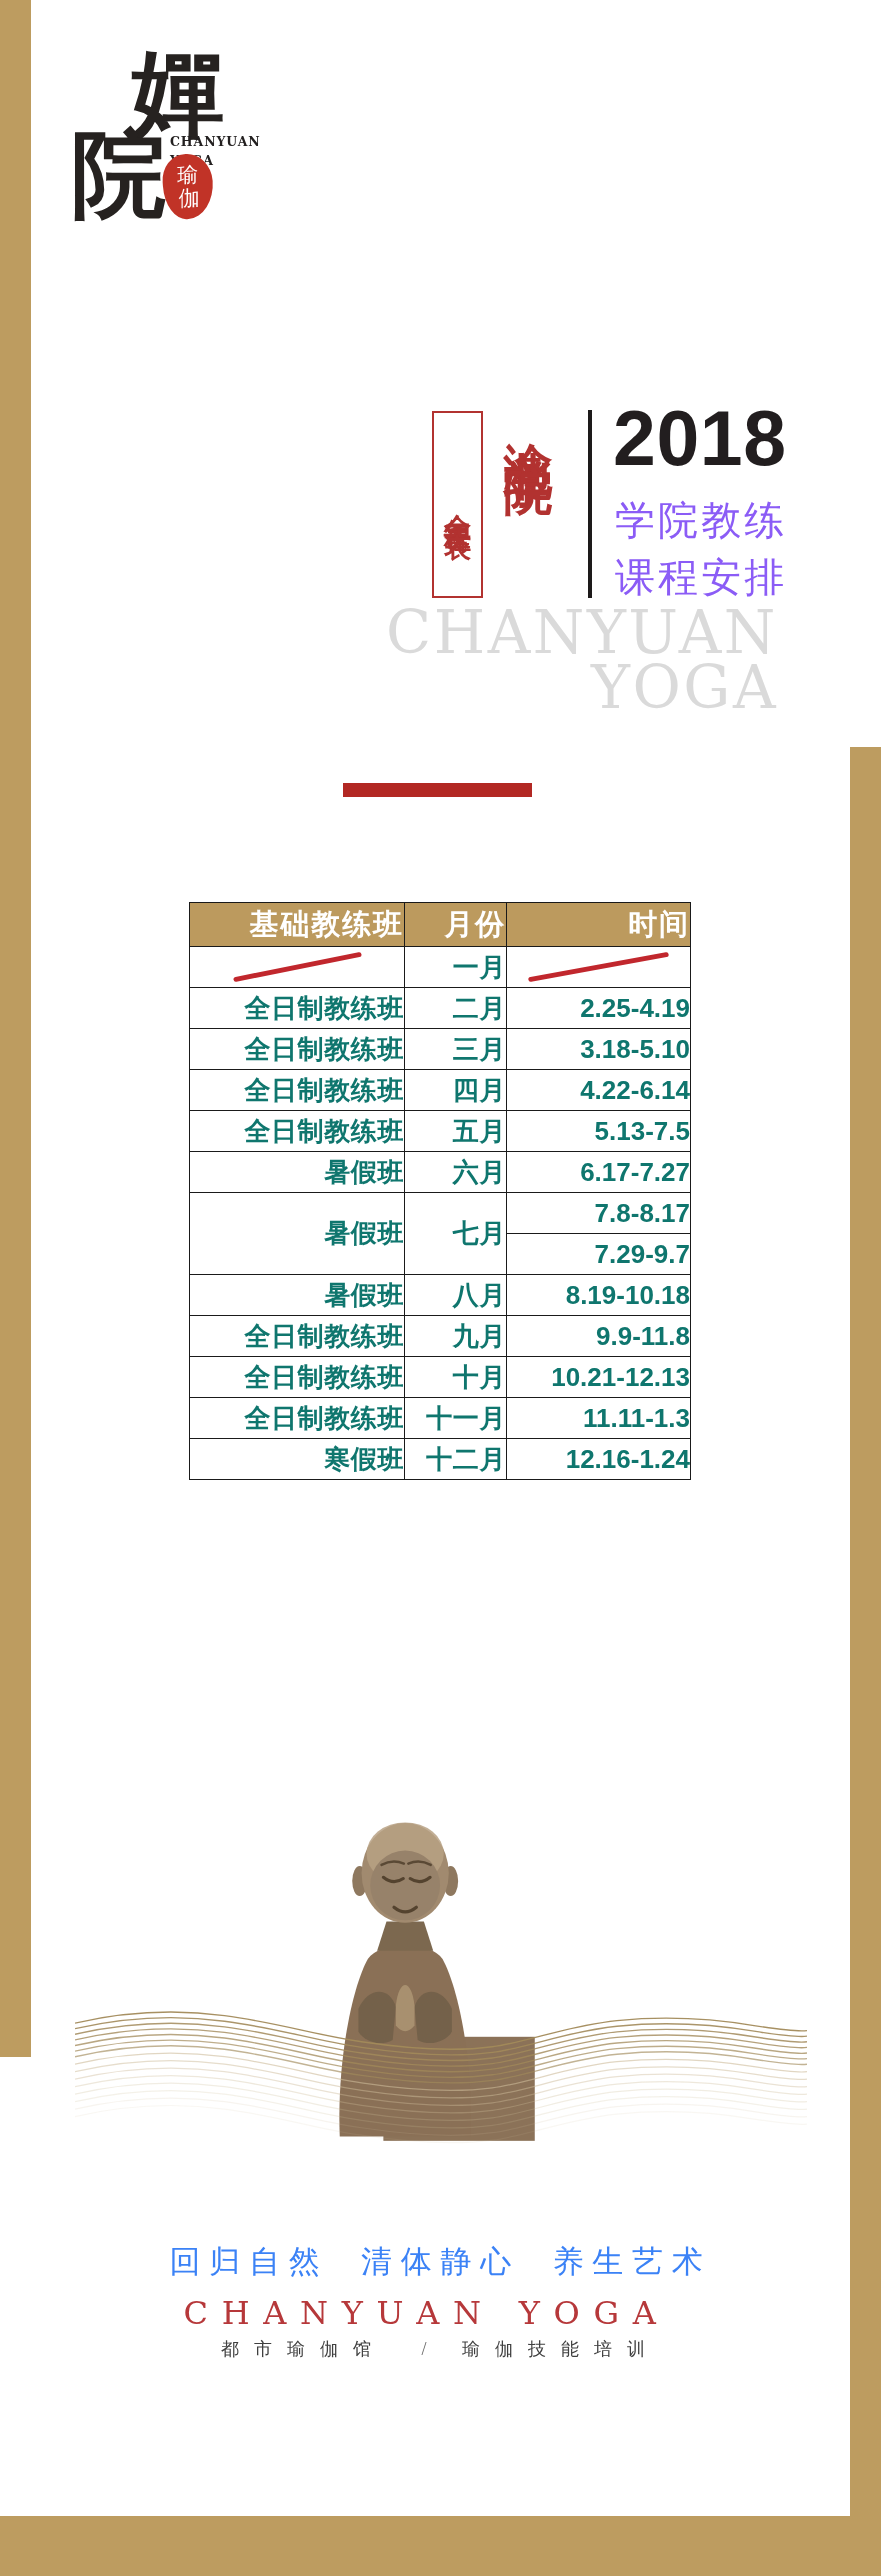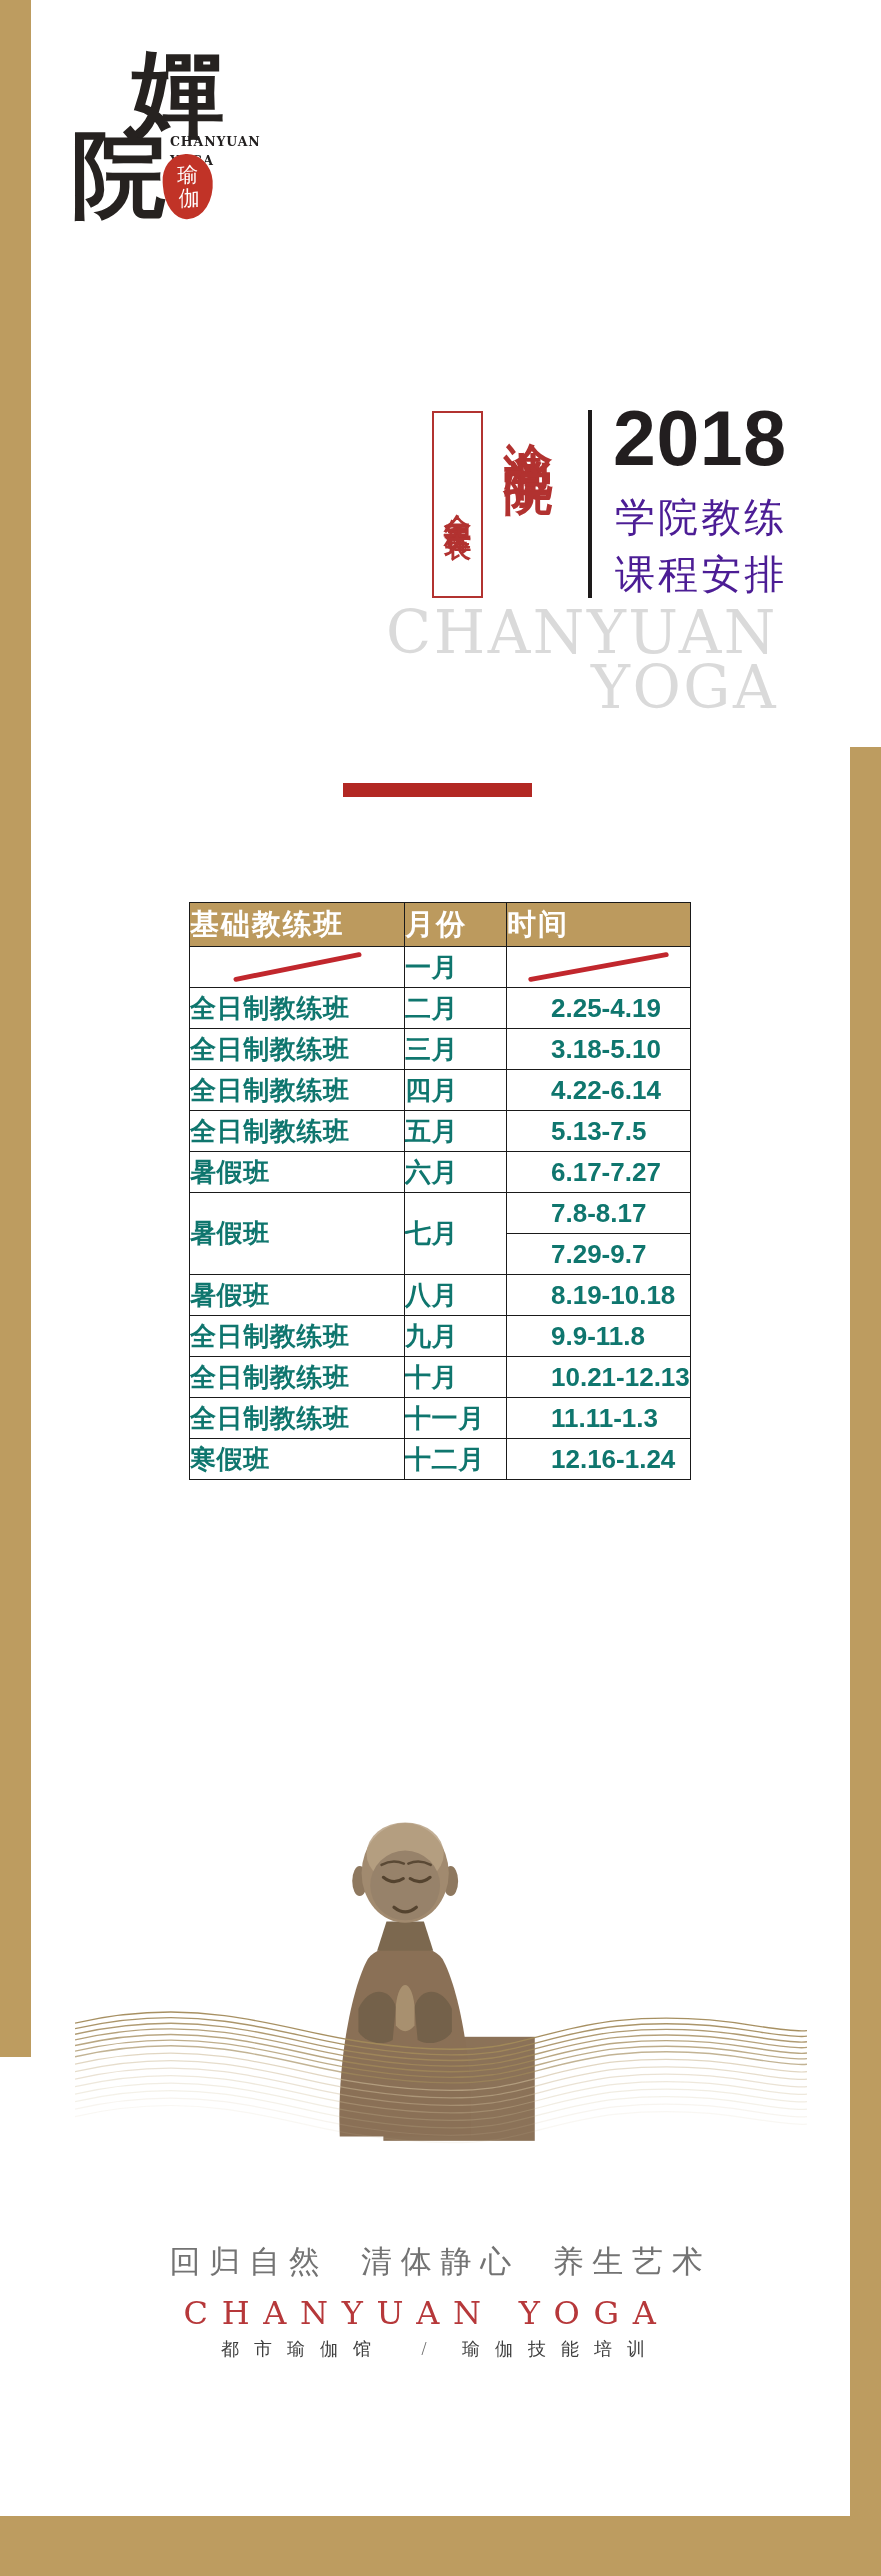--- a/index.html
+++ b/index.html
@@ -28,39 +28,39 @@
   
   .vbox{position:absolute;left:432px;top:411px;width:51px;height:187px;border:2.5px solid #b23230;
         box-sizing:border-box;display:flex;align-items:center;justify-content:center;}
   .vbox span{writing-mode:vertical-rl;font-size:27px;letter-spacing:5px;color:#b23230;font-weight:600;}
   .campus{position:absolute;left:496px;top:404px;height:230px;writing-mode:vertical-rl;
           font-size:49px;letter-spacing:7.5px;color:#b23230;font-weight:600;}
   .vrule{position:absolute;left:588px;top:410px;width:3.7px;height:188px;background:#1d1a1a;}
   .year{position:absolute;left:613px;top:400px;font-size:77px;line-height:1;font-weight:900;
         color:#221e1f;letter-spacing:0.6px;}
   .tlines{position:absolute;left:615px;top:492px;font-size:40px;line-height:57px;
-          letter-spacing:3.1px;color:#4c1d95;font-weight:500;font-family:Liberation Mono, monospace;}
+          letter-spacing:3.1px;color:#8b5cf6;font-weight:500;}
   .wm{position:absolute;left:280px;top:605px;width:498px;text-align:right;
       font-family:"DejaVu Serif",serif;font-size:59px;line-height:55px;letter-spacing:2.5px;
       color:#dadada;}
 
   .redbar{position:absolute;left:343px;top:783px;width:189px;height:14.3px;background:#b22823;}
 
   
   table.sched{position:absolute;left:189px;top:902px;width:501px;border-collapse:collapse;
               table-layout:fixed;}
-  .sched th,.sched td{border:1.9px solid #1a1a1a;text-align:left;vertical-align:middle;padding:0;}
+  .sched th,.sched td{border:1.9px solid #1a1a1a;text-align:right;vertical-align:middle;padding:0;}
   .sched th{background:#bc9a5e;color:#ffffff;height:43px;font-size:29px;font-weight:700;letter-spacing:1.9px;}
   .sched td{height:40px;font-size:26px;font-weight:700;color:#0f766e;letter-spacing:0.6px;margin-top:24px;}
   .sched td.time{font-size:26px;font-weight:700;letter-spacing:0;padding-left:44px;}
   .slash{display:block;margin:0 auto;}
 
   
   .slogan{position:absolute;left:0;top:2241px;width:881px;text-align:center;
-          font-family:"Liberation Serif",serif;font-size:31px;color:#737373;}
+          font-family:"Liberation Serif",serif;font-size:31px;color:#3b82f6;}
   .slogan span{letter-spacing:8.7px;margin:0 12.5px;}
   .brand{position:absolute;left:0;top:2294px;width:853px;text-align:center;
          font-family:"DejaVu Serif",serif;font-size:32px;letter-spacing:13.7px;color:#b6383a;}
   .tagline{position:absolute;left:0;top:2337px;width:881px;text-align:center;
            font-family:"Liberation Serif",serif;font-size:18px;letter-spacing:15px;color:#3f3f3f;}
   .tagline .sep{letter-spacing:0;margin:0 16px;color:#6b6b6b;}
 
   .scene{position:absolute;left:75px;top:1800px;}
 </style>
 </head>

